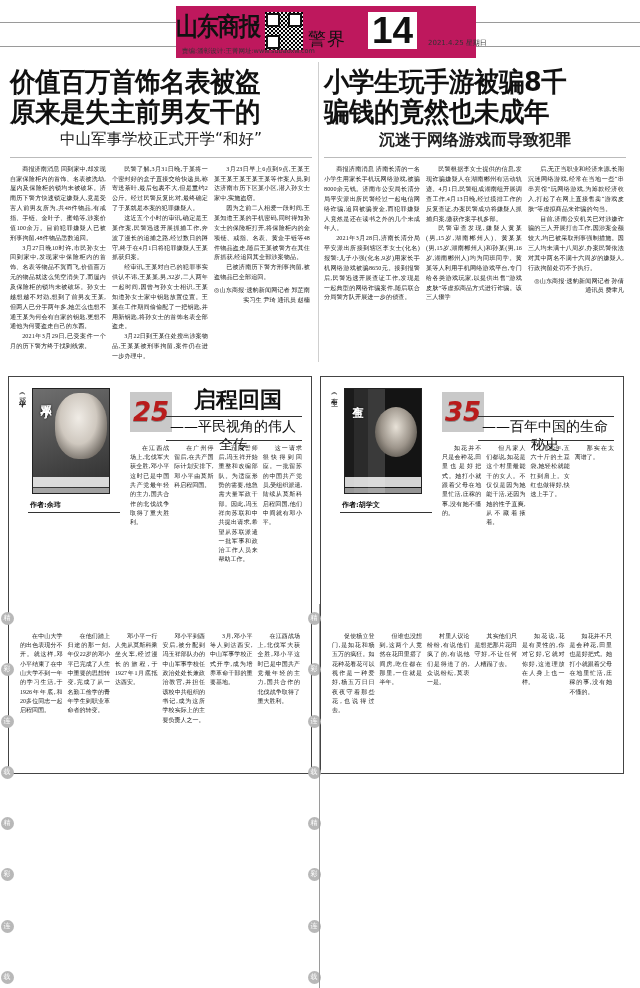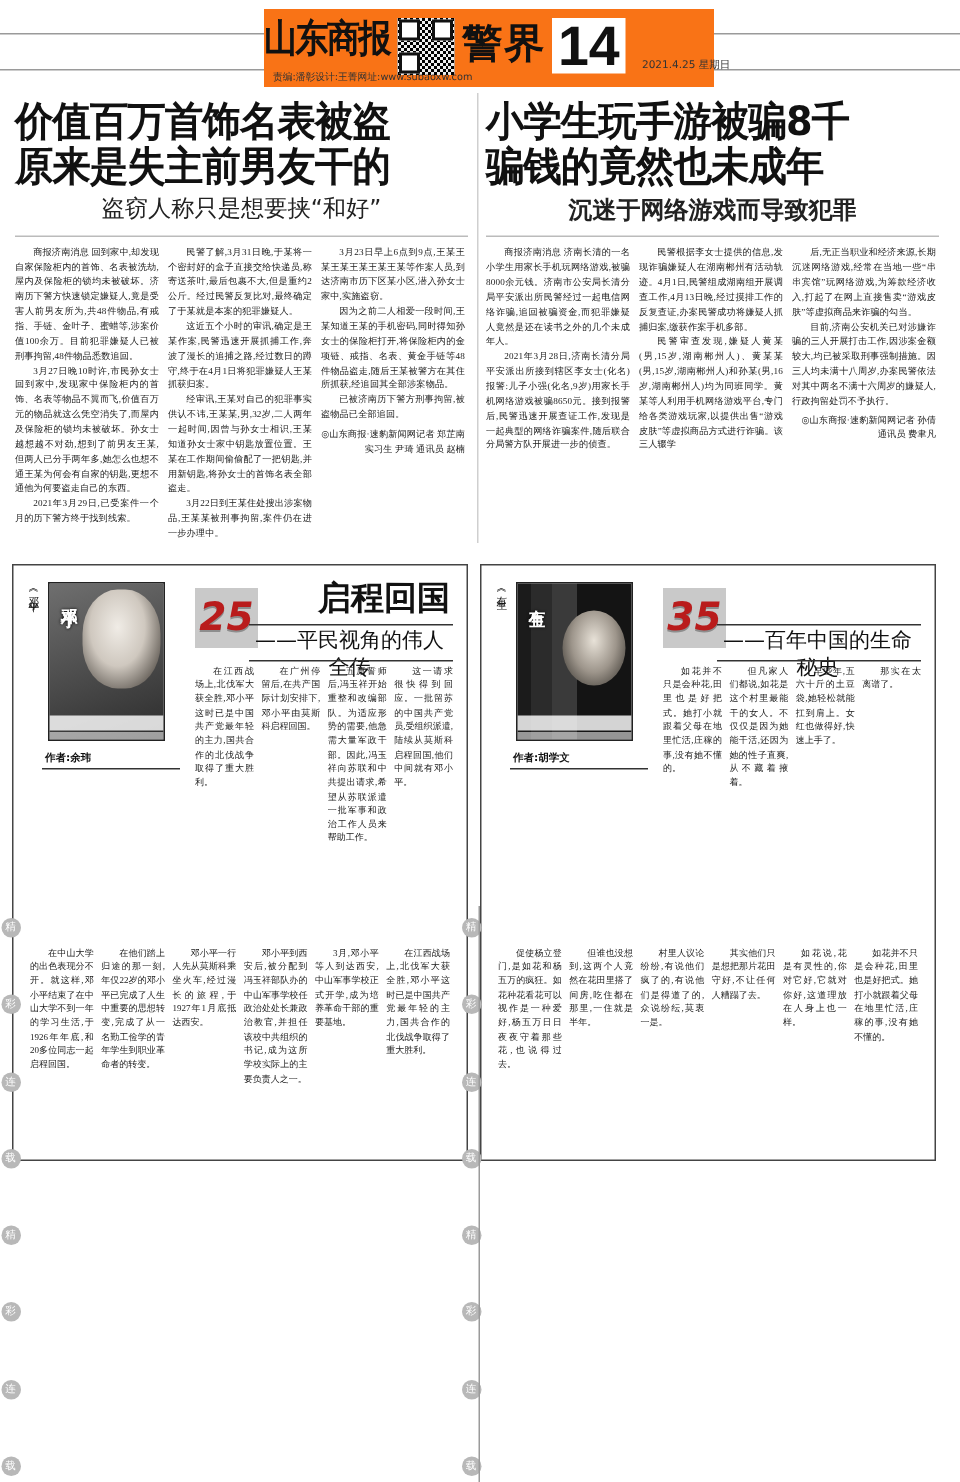--- a/index.html
+++ b/index.html
@@ -16,21 +16,21 @@
     position:relative;height:58px;
   }
   .mast-rule-top{
     position:absolute;left:0;top:22px;width:640px;height:1px;background:#9a9a9a;
   }
   .mast-rule-bottom{
     position:absolute;left:0;top:46px;width:640px;height:1px;background:#9a9a9a;
   }
   .mast-center{
     position:absolute;left:176px;top:6px;width:300px;height:52px;
-    background:#f97316;
+    background:#be185d;
     display:flex;align-items:flex-start;
   }
   .paper-name{
     font-family:"DejaVu Sans","Liberation Sans",sans-serif;
     font-weight:bold;
     font-size:22px;
     letter-spacing:-1px;
     line-height:1;
     margin-top:12px;
     color:#111;
@@ -47,21 +47,21 @@
     flex:0 0 auto;
   }
   .qr:before,.qr:after{
     content:"";position:absolute;width:10px;height:10px;border:2px solid #111;background:#fff;
   }
   .qr:before{left:1px;top:1px;}
   .qr:after{right:1px;top:1px;}
   .qr-bl{position:absolute;left:1px;bottom:1px;width:10px;height:10px;border:2px solid #111;background:#fff;}
   .section-name{
     font-family:"DejaVu Sans","Liberation Sans",sans-serif;
-    font-size:27px;font-weight:bold;line-height:1;margin-top:10px;color:#111;
+    font-size:18px;font-weight:normal;line-height:1;margin-top:24px;color:#111;
     letter-spacing:1px;
   }
   .mast-credits{
     position:absolute;left:182px;top:47px;width:300px;
     font-size:6.5px;color:#333;display:flex;
     font-family:"DejaVu Sans","Liberation Sans",sans-serif;
   }
   .page-num{
     position:absolute;left:368px;top:12px;
     font-family:Liberation Sans, sans-serif;
@@ -192,21 +192,21 @@
   .serial-num{
     position:absolute;left:116px;top:10px;
     width:42px;height:40px;background:#c9c9c9;
     font-family:"DejaVu Sans","Liberation Sans",sans-serif;
     font-size:26px;font-weight:bold;font-style:italic;color:#b91c1c;
     display:flex;align-items:center;justify-content:center;
     text-shadow:0 1px 0 #8d8d8d;
   }
   .book-title{
     position:absolute;left:162px;top:6px;right:6px;
-    text-align:right;
+    text-align:center;
     font-family:"DejaVu Sans","Liberation Sans",sans-serif;
     font-size:22px;font-weight:bold;color:#111;line-height:1.1;
   }
   .title-rule{
     position:absolute;left:152px;top:34px;right:4px;height:1px;background:#333;
   }
   .book-sub{
     position:absolute;left:150px;top:36px;right:4px;
     text-align:center;
     font-family:"DejaVu Sans","Liberation Sans",sans-serif;
@@ -273,21 +273,21 @@
 </div>
 
 <div class="stories">
 
   <div class="story left">
     <div class="divider-v"></div>
     <div class="headline">
       <div>价值百万首饰名表被盗</div>
       <div>原来是失主前男友干的</div>
     </div>
-    <div class="subhead">盗窃人称只是想要挟“和好”</div>
+    <div class="subhead">中山军事学校正式开学“和好”</div>
     <div class="head-rule"></div>
     <div class="cols">
       <div class="col">
         <p class="lead">商报济南消息 回到家中,却发现自家保险柜内的首饰、名表被洗劫,屋内及保险柜的锁均未被破坏。济南历下警方快速锁定嫌疑人,竟是受害人前男友所为,共48件物品,有戒指、手链、金叶子、蜜蜡等,涉案价值100余万。目前犯罪嫌疑人已被刑事拘留,48件物品悉数追回。</p>
         <p>3月27日晚10时许,市民孙女士回到家中,发现家中保险柜内的首饰、名表等物品不翼而飞,价值百万元的物品就这么凭空消失了,而屋内及保险柜的锁均未被破坏。孙女士越想越不对劲,想到了前男友王某,但两人已分手两年多,她怎么也想不通王某为何会有自家的钥匙,更想不通他为何要盗走自己的东西。</p>
         <p>2021年3月29日,已受案件一个月的历下警方终于找到线索。</p>
       </div>
       <div class="col">
         <p>民警了解,3月31日晚,于某将一个密封好的盒子直接交给快递员,称寄送茶叶,最后包裹不大,但是重约2公斤。经过民警反复比对,最终确定了于某就是本案的犯罪嫌疑人。</p>
         <p>这近五个小时的审讯,确定是王某作案,民警迅速开展抓捕工作,奔波了漫长的追捕之路,经过数日的蹲守,终于在4月1日将犯罪嫌疑人王某抓获归案。</p>

